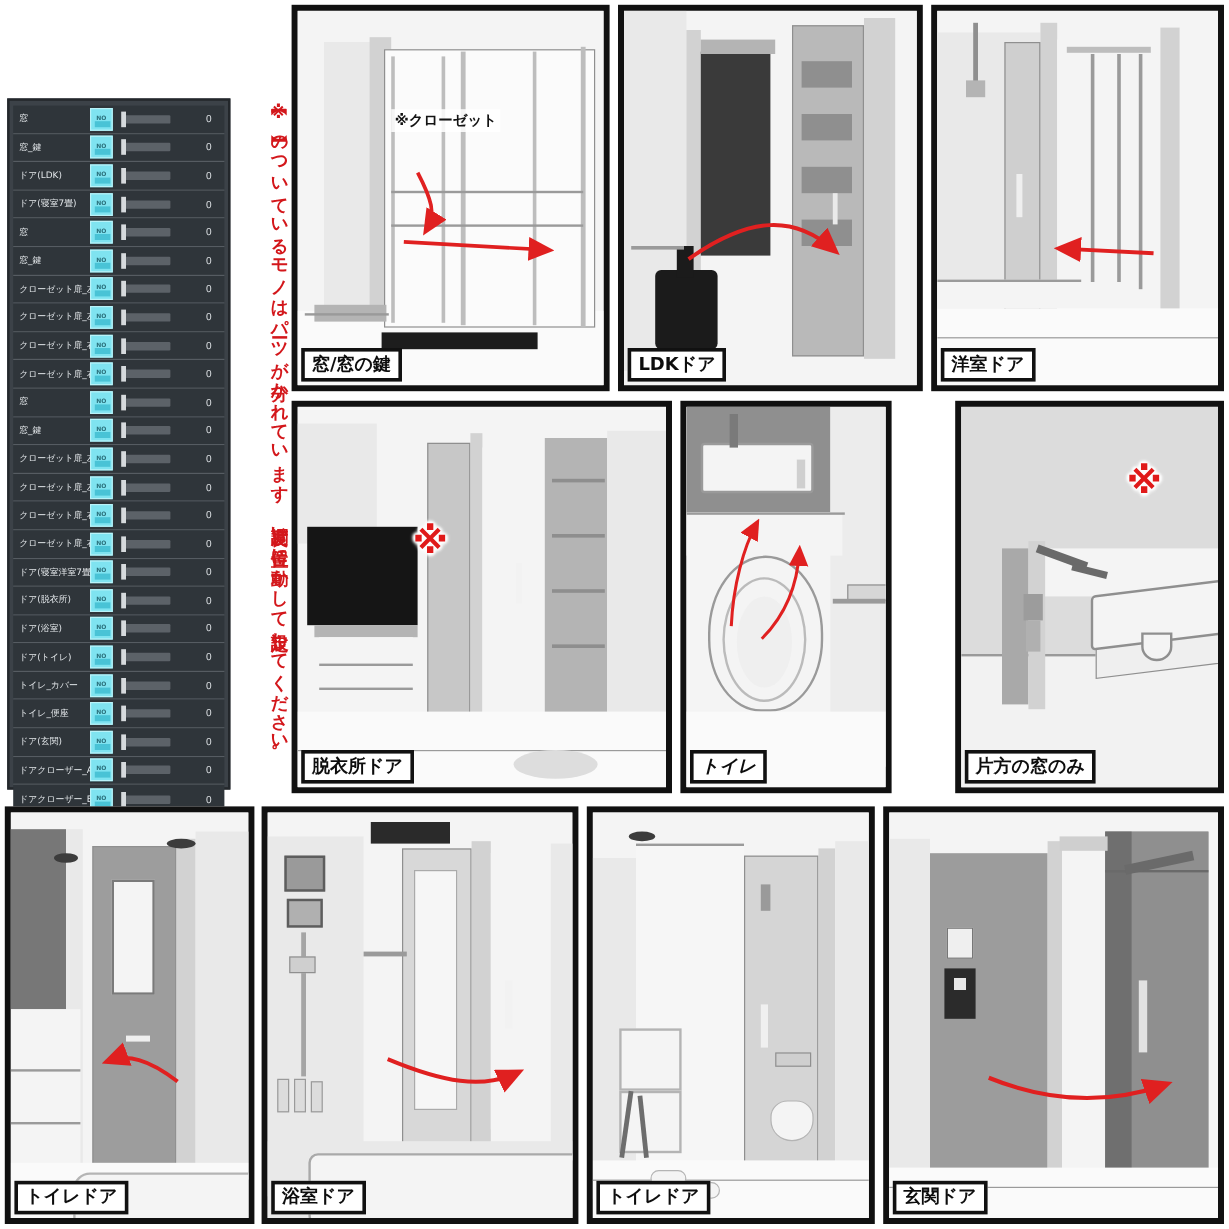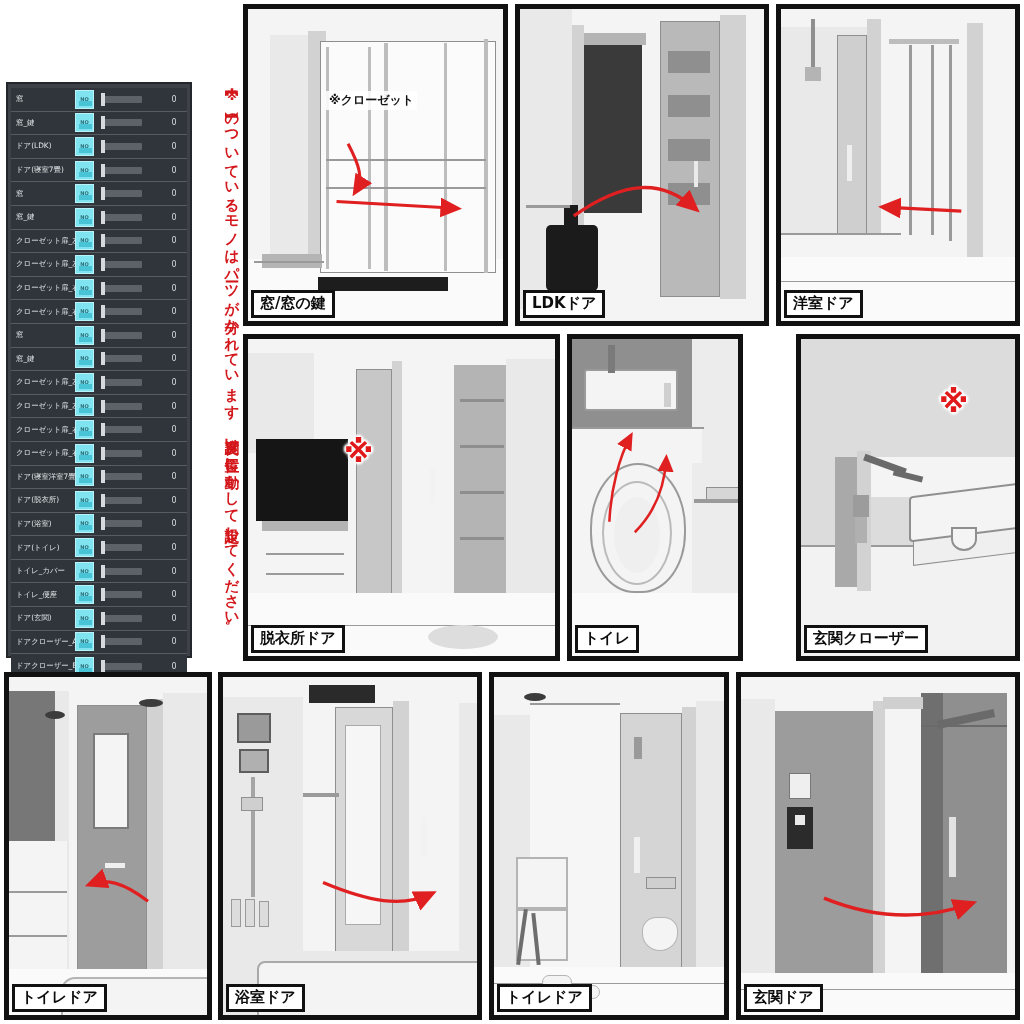--- a/index.html
+++ b/index.html
@@ -529,21 +529,21 @@
       <div class="line" style="left:212px;top:198px;width:44px;height:3px;background:#8e8e8e;"></div>
       <div class="wall" style="left:258px;top:20px;width:52px;height:268px;"></div>
       <div class="floor" style="left:0;top:254px;right:0;bottom:0;"></div>
       <div class="line" style="left:0;top:286px;width:317px;height:1px;"></div>
       <div class="dark" style="left:180px;top:286px;width:70px;height:24px;background:#dddddd;border-radius:50%;"></div>
       <div class="kome" style="left:96px;top:98px;">※</div>
     </div>
     <div class="panel-caption">脱衣所ドア</div>
   </div>
 
-  <div class="panel" style="left:567px; top:334px; width:176px; height:327px;">
+  <div class="panel" style="left:567px; top:334px; width:176px; height:327px;font-style:italic;">
     <div class="scene">
       <div class="wall-l" style="left:0;top:0;right:0;bottom:0;"></div>
       <div class="wall-dd" style="left:0;top:0;width:120px;height:88px;background:#8f8f8f;"></div>
       <div class="wall" style="left:120px;top:0;width:102px;height:300px;background:#ececec;"></div>
       <div class="wall-l" style="left:0;top:88px;width:130px;height:36px;"></div>
       <div class="line" style="left:0;top:88px;width:132px;height:2px;"></div>
       <div class="wall-l" style="left:12px;top:30px;width:94px;height:42px;border:2px solid #9a9a9a;border-radius:3px;"></div>
       <div class="vdark" style="left:36px;top:6px;width:7px;height:28px;background:#7a7a7a;"></div>
       <div class="thin" style="left:92px;top:44px;width:7px;height:24px;background:#cfcfcf;"></div>
       <div class="wall-l" style="left:18px;top:124px;width:96px;height:130px;border-radius:50% 50% 46% 46%;border:2px solid #9a9a9a;"></div>
@@ -575,21 +575,21 @@
       <div class="wall-l" style="left:70px;top:118px;width:150px;height:40px;"></div>
       <div class="door-slab" style="left:112px;top:160px;width:112px;height:60px;background:#efefef;transform:skewY(-7deg);"></div>
       <div class="wall-l" style="left:108px;top:150px;width:120px;height:46px;border:2px solid #8f8f8f;border-radius:4px;transform:skewY(-7deg);"></div>
       <div class="vdark" style="left:62px;top:122px;width:44px;height:7px;background:#6a6a6a;transform:rotate(20deg);"></div>
       <div class="vdark" style="left:92px;top:134px;width:30px;height:6px;background:#6a6a6a;transform:rotate(14deg);"></div>
       <div class="wall-dd" style="left:52px;top:156px;width:16px;height:22px;background:#9c9c9c;"></div>
       <div class="wall-dd" style="left:54px;top:178px;width:12px;height:26px;background:#b0b0b0;"></div>
       <div class="wall-l" style="left:150px;top:188px;width:26px;height:24px;border:2px solid #8f8f8f;border-radius:0 0 50% 50%;"></div>
       <div class="kome" style="left:138px;top:48px;">※</div>
     </div>
-    <div class="panel-caption">玄関クローザー</div>
+    <div class="panel-caption">片方の窓のみ</div>
   </div>
 
   <div class="panel" style="left:4px; top:672px; width:208px; height:348px;">
     <div class="scene">
       <div class="wall-l" style="left:0;top:0;right:0;bottom:0;"></div>
       <div class="wall" style="left:0;top:14px;width:60px;height:330px;"></div>
       <div class="vdark" style="left:0;top:14px;width:46px;height:150px;background:#777777;"></div>
       <div class="wall-l" style="left:0;top:164px;width:58px;height:180px;"></div>
       <div class="line" style="left:0;top:214px;width:58px;height:2px;"></div>
       <div class="line" style="left:0;top:258px;width:58px;height:2px;"></div>

